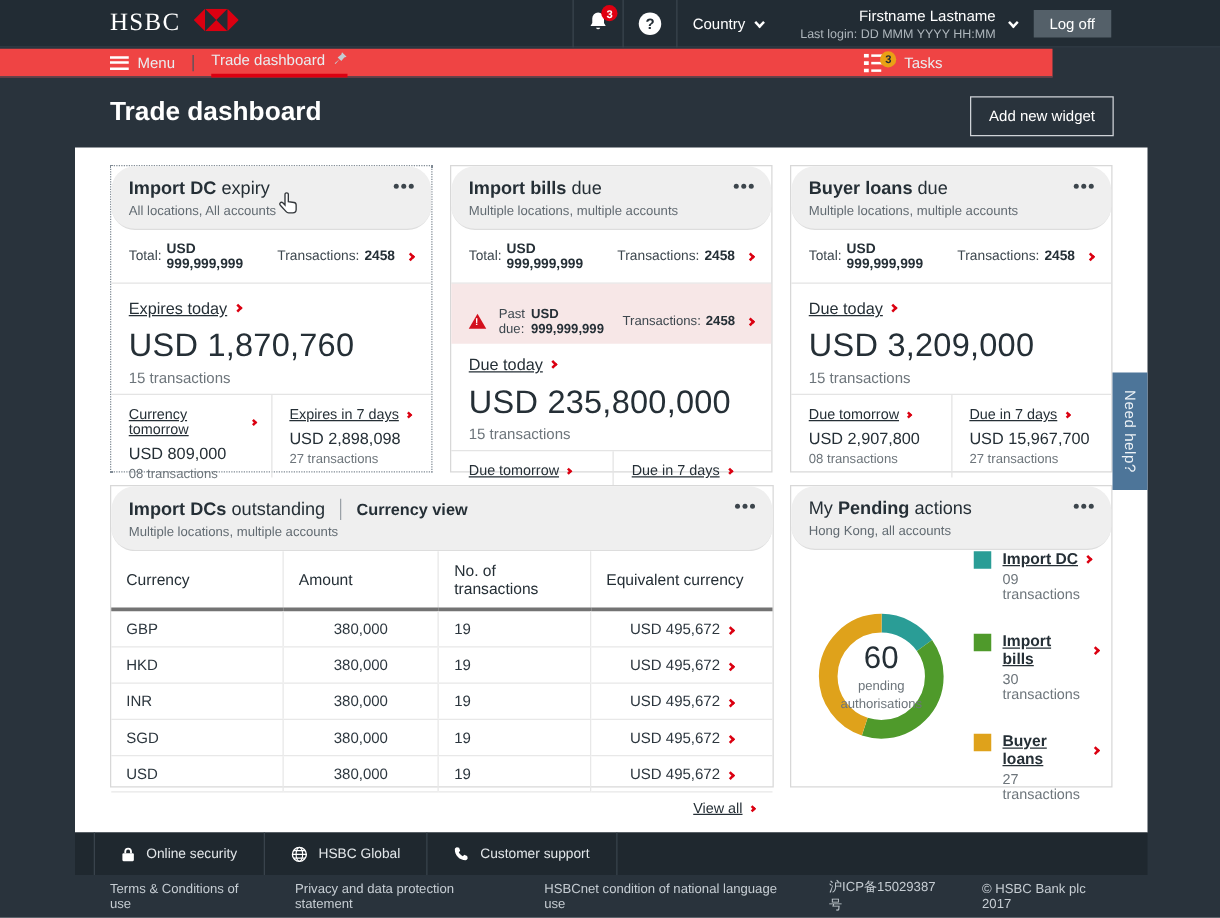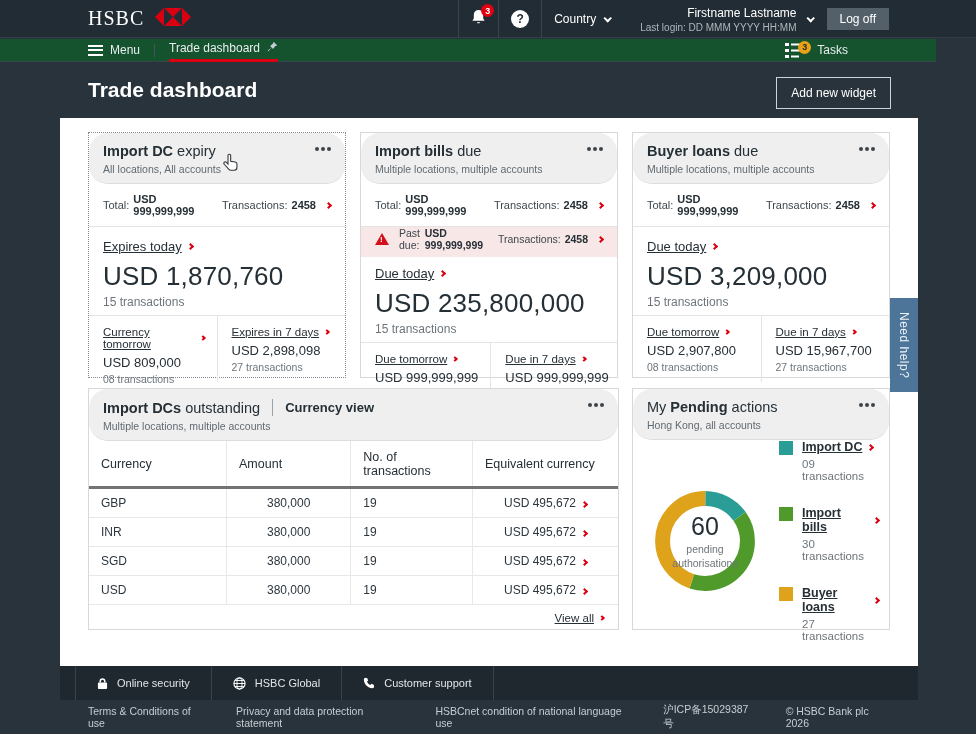--- a/index.html
+++ b/index.html
@@ -31,21 +31,21 @@
   .wchev { display:inline-block; width:6px; height:6px; border-right:2px solid #fff;
            border-bottom:2px solid #fff; transform:rotate(45deg) translateY(-1px); }
   .userblock { display:flex; align-items:center; gap:10px; padding:0 14px 0 18px; border:0; }
   .usertext { text-align:right; }
   .username { font-size:12px; color:#fff; }
   .lastlogin { font-size:10px; color:#aeb6bc; margin-top:2px; }
   .logoff { background:#546069; color:#fff; border:none; font-size:12px; padding:4px 13px;
             cursor:pointer; font-family:inherit; align-self:center; }
 
   
-  .navbar { position:absolute; left:0; top:39px; width:936px; height:23px; background:#14532d;
+  .navbar { position:absolute; left:0; top:39px; width:842px; height:23px; background:#ef4444;
             border-bottom:1px solid #39434d; display:flex; align-items:center; }
   .nav-left { position:absolute; left:88px; display:flex; align-items:center; gap:14px; height:23px; }
   .hamburger { width:15px; height:11px; border-top:2px solid #fff; border-bottom:2px solid #fff; position:relative; }
   .hamburger::after { content:""; position:absolute; left:0; top:2.5px; width:100%; height:2px; background:#fff; }
   .nav-item { color:#e9edf0; font-size:12px; display:flex; align-items:center; gap:7px; height:23px; }
   .vdiv { width:1px; height:13px; background:#49545e; }
   .tab-active { border-bottom:3px solid #db0011; padding-bottom:2px; }
   .nav-right { position:absolute; right:88px; display:flex; align-items:center; gap:8px; color:#e9edf0; font-size:12px; }
   .tasks-ic { position:relative; width:24px; height:15px; }
   .tasks-badge { position:absolute; top:-2px; right:-2px; width:13px; height:13px; border-radius:50%;
@@ -70,21 +70,21 @@
   .card-head { background:#efefef; border-bottom:1px solid #ddd; padding:10px 14px 8px; position:relative;border-radius:19px; }
   .card-title { font-size:14.5px; color:#252f36; }
   .card-sub { font-size:10.5px; color:#626b72; margin-top:4px; }
   .dots { position:absolute; right:14px; top:14px; width:4px; height:4px; border-radius:50%;
           background:#3c454c; box-shadow:-6px 0 0 #3c454c, -12px 0 0 #3c454c; cursor:pointer; }
 
   .card-total { display:flex; align-items:center; padding:9px 14px; border-bottom:1px solid #e4e4e4;
                 font-size:11px; color:#3d474e; gap:4px; }
   .card-total b, .card-alert b { color:#252f36; }
   .gap { width:14px; }
-  .card-alert { display:flex; align-items:center; background:#f7e7e7; padding:0 14px 6px;
+  .card-alert { display:flex; align-items:center; background:#f7e7e7; padding:18px 14px 6px;
                 font-size:10.5px; color:#3d474e; gap:4px;justify-content:flex-end; }
   .warn-icon { width:0; height:0; border-left:7px solid transparent; border-right:7px solid transparent;
                border-bottom:12px solid #d30f1c; position:relative; margin-right:6px; flex:none; }
   .warn-icon::after { content:"!"; position:absolute; left:-2px; top:2px; color:#fff;
                       font-size:8px; font-weight:bold; }
 
   .card-main { flex:1; padding:12px 14px 6px; }
   .stat-link { display:flex; align-items:center; font-size:13px; color:#252f36; cursor:pointer; width:fit-content; }
   .stat-value { font-size:26px; color:#252f36; margin:7px 0 3px; letter-spacing:0.2px; white-space:nowrap; }
   .stat-sub { font-size:12px; color:#6d757b; }
@@ -381,20 +381,26 @@
         <tr>
           <th>Currency</th>
           <th>Amount</th>
           <th>No. of transactions</th>
           <th>Equivalent currency</th>
         </tr>
       </thead>
       <tbody>
           <tr>
             <td>GBP</td>
+            <td class="num">380,000</td>
+            <td>19</td>
+            <td class="num eq">USD 495,672<span class="chev"></span></td>
+          </tr>
+          <tr>
+            <td>HKD</td>
             <td class="num">380,000</td>
             <td>19</td>
             <td class="num eq">USD 495,672<span class="chev"></span></td>
           </tr>
           <tr>
             <td>INR</td>
             <td class="num">380,000</td>
             <td>19</td>
             <td class="num eq">USD 495,672<span class="chev"></span></td>
           </tr>
@@ -502,14 +508,14 @@
       </svg>
       <span>Customer support</span>
     </div>
   </div>
 
 <div class="bottomfooter">
   <span class="blink">Terms &amp; Conditions of use</span>
     <span class="blink">Privacy and data protection statement</span>
     <span class="blink">HSBCnet condition of national language use</span>
     <span class="blink">沪ICP备15029387号</span>
-    <span class="copyright">© HSBC Bank plc 2026</span>
+    <span class="copyright">© HSBC Bank plc 2017</span>
 </div>
 
 </body></html>

